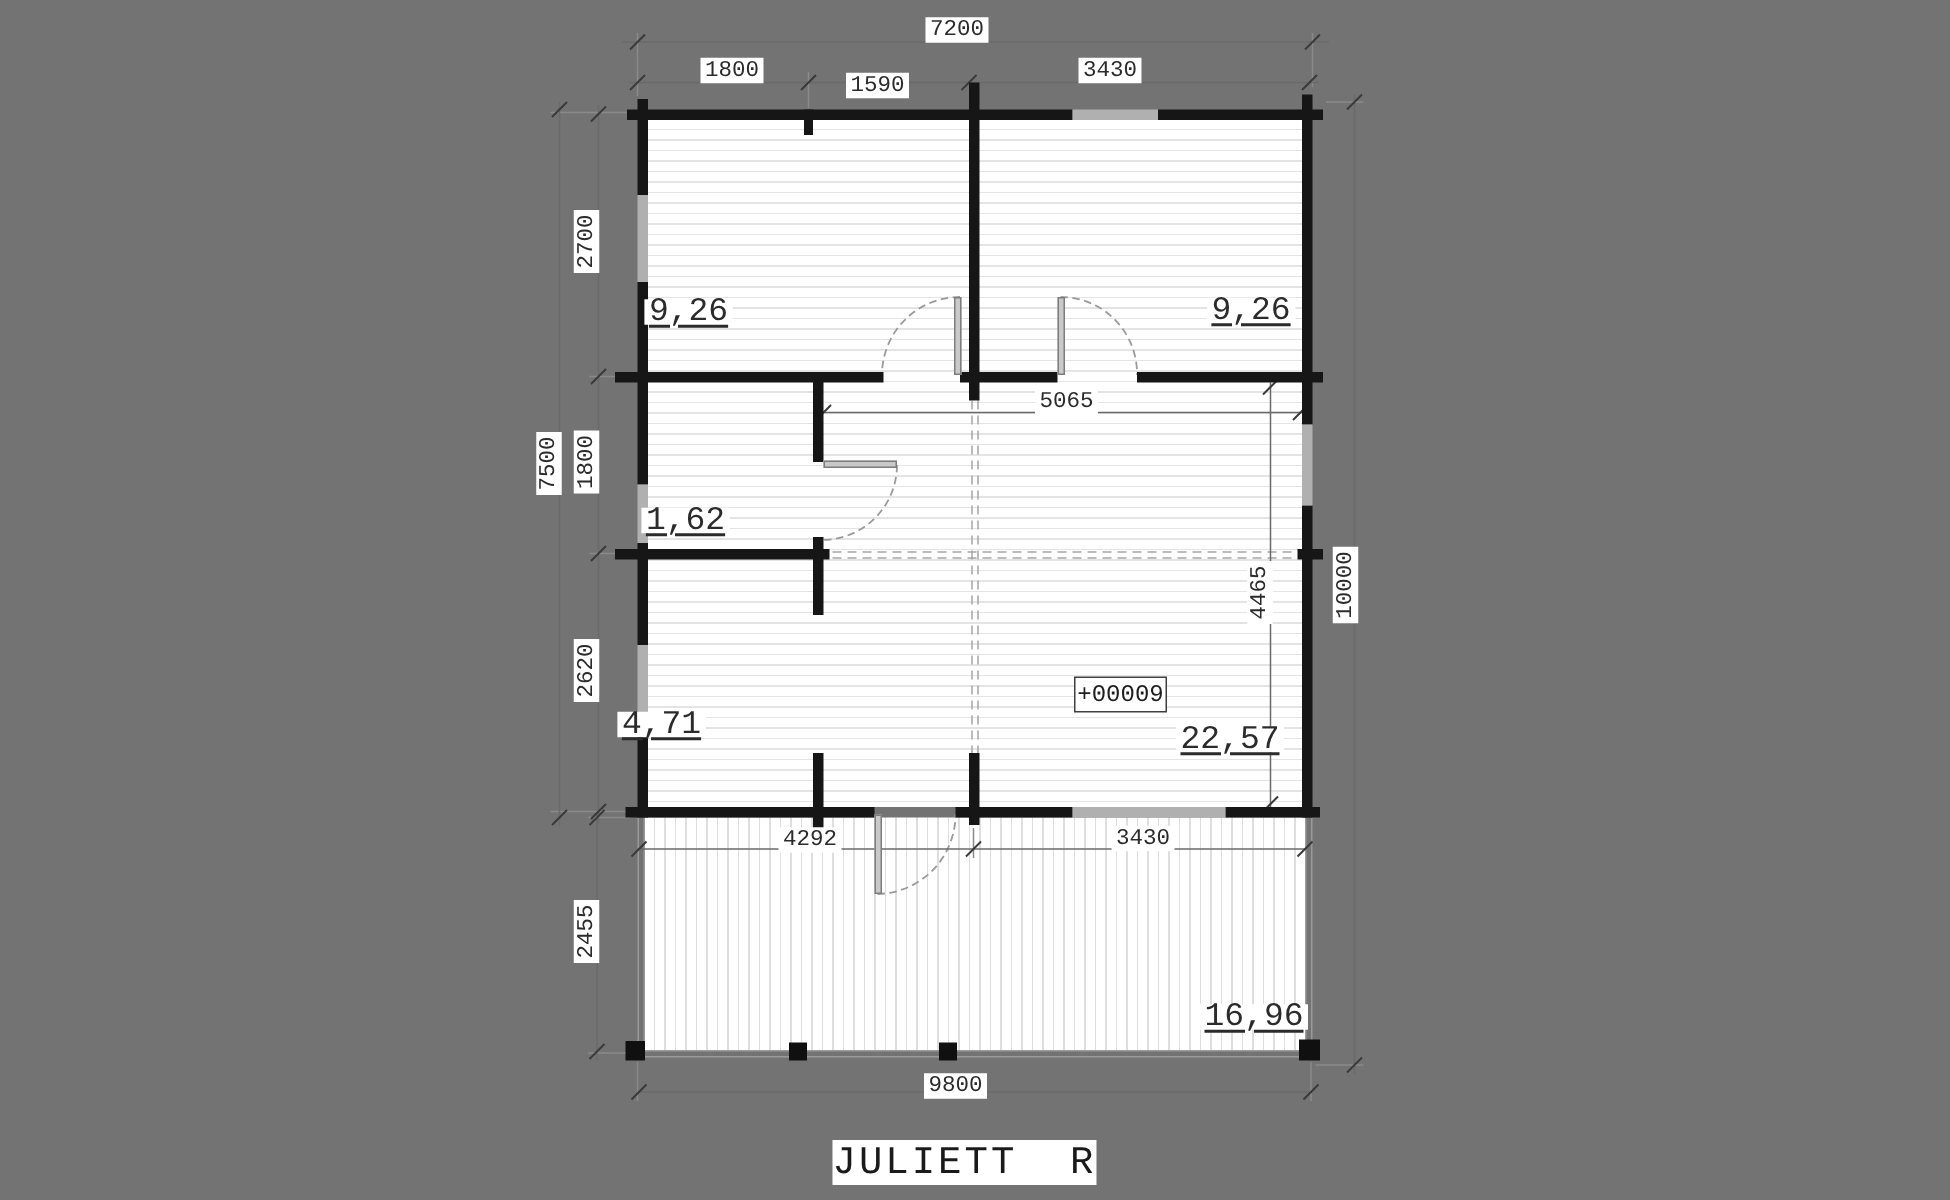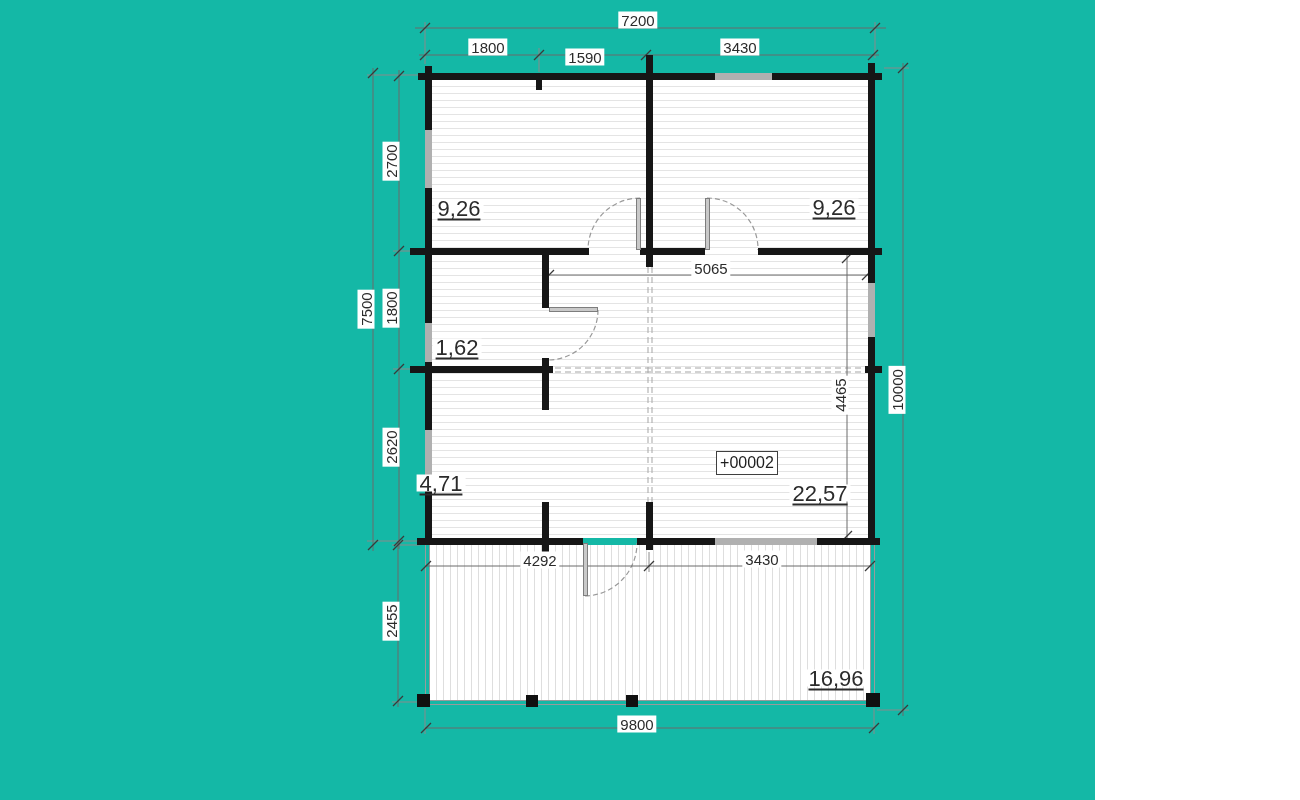--- a/index.html
+++ b/index.html
@@ -1,17 +1,17 @@
 <!DOCTYPE html>
 <html><head>
 <meta charset="utf-8">
 <style>
   html,body{margin:0;padding:0;background:#fff;}
-  .canvas{position:relative;width:1095px;height:800px;background:#14b8a6;overflow:hidden;
-          font-family:Liberation Sans, sans-serif;}
+  .canvas{position:relative;width:1300px;height:800px;background:#737373;overflow:hidden;
+          font-family:Liberation Mono, monospace;}
   
   .hatch-h{position:absolute;background:repeating-linear-gradient(to bottom,#ffffff 0 6px,#e4e4e4 6px 7px);}
   .hatch-v{position:absolute;background:repeating-linear-gradient(to right,#ffffff 0 6px,#dedede 6px 7px);}
   
   .w{position:absolute;background:#161616;}
   .win{position:absolute;background:#b0b0b0;}
   .leaf{position:absolute;background:#c9c9c9;border:1px solid #7d7d7d;box-sizing:border-box;}
   .post{position:absolute;background:#101010;}
   svg.lines{position:absolute;left:0;top:0;}
   
@@ -152,17 +152,18 @@
   <div class="lbl" style="left:637px;top:724px;">9800</div>
 
   <div class="lbl room" style="left:459px;top:208px;">9,26</div>
   <div class="lbl room" style="left:834px;top:207px;">9,26</div>
   <div class="lbl room" style="left:457px;top:347px;">1,62</div>
   <div class="lbl room" style="left:441px;top:483px;">4,71</div>
   <div class="lbl room" style="left:820px;top:493px;">22,57</div>
   <div class="lbl room" style="left:836px;top:678px;">16,96</div>
 
   <div class="elev">
-    <span>+00002</span>
+    <span>+00009</span>
   </div>
 
+  <div class="title">JULIETT  R</div>
 
 </div>
 
 </body></html>

